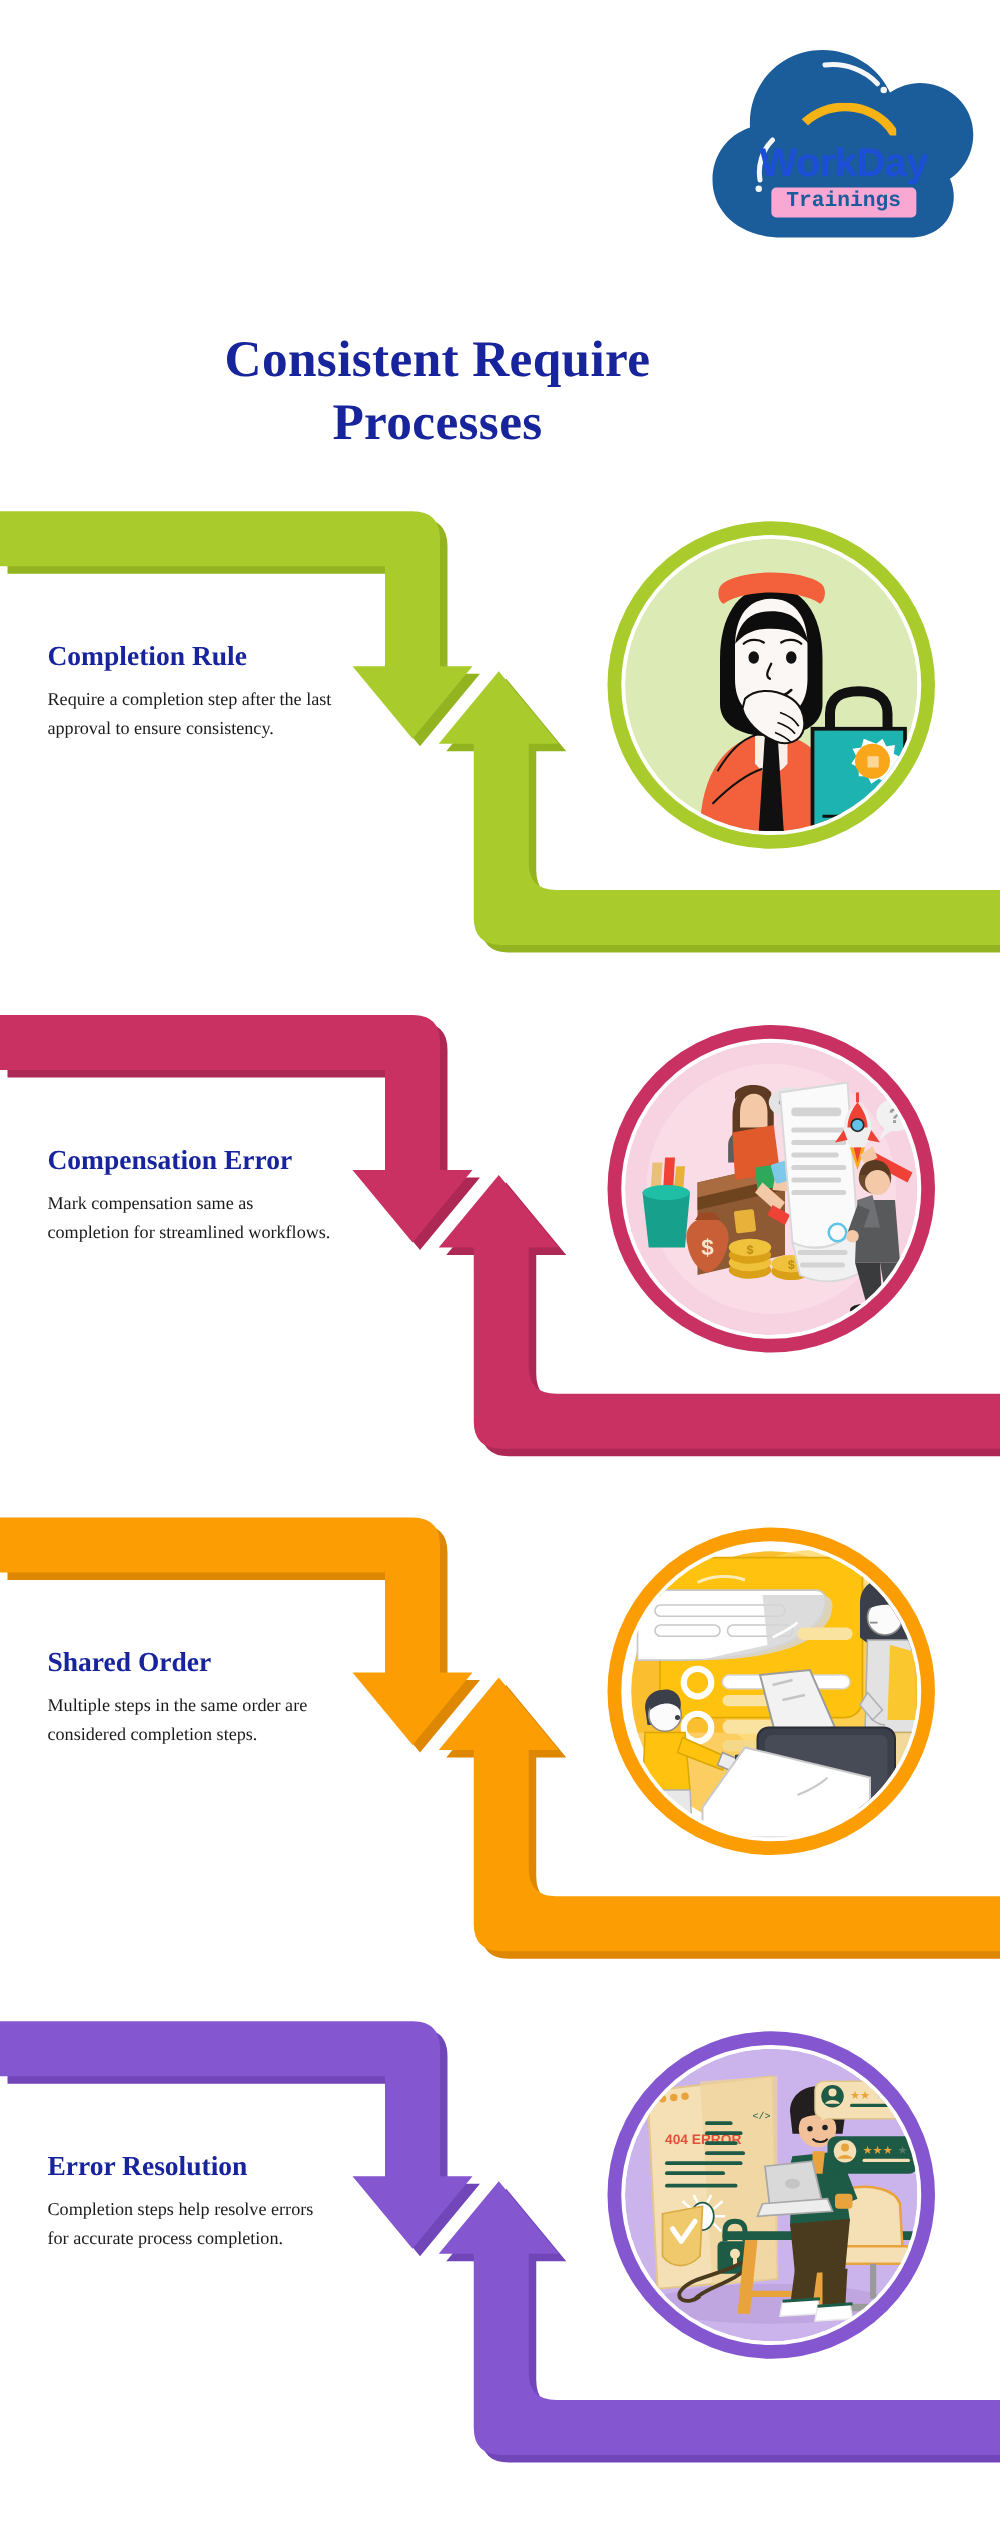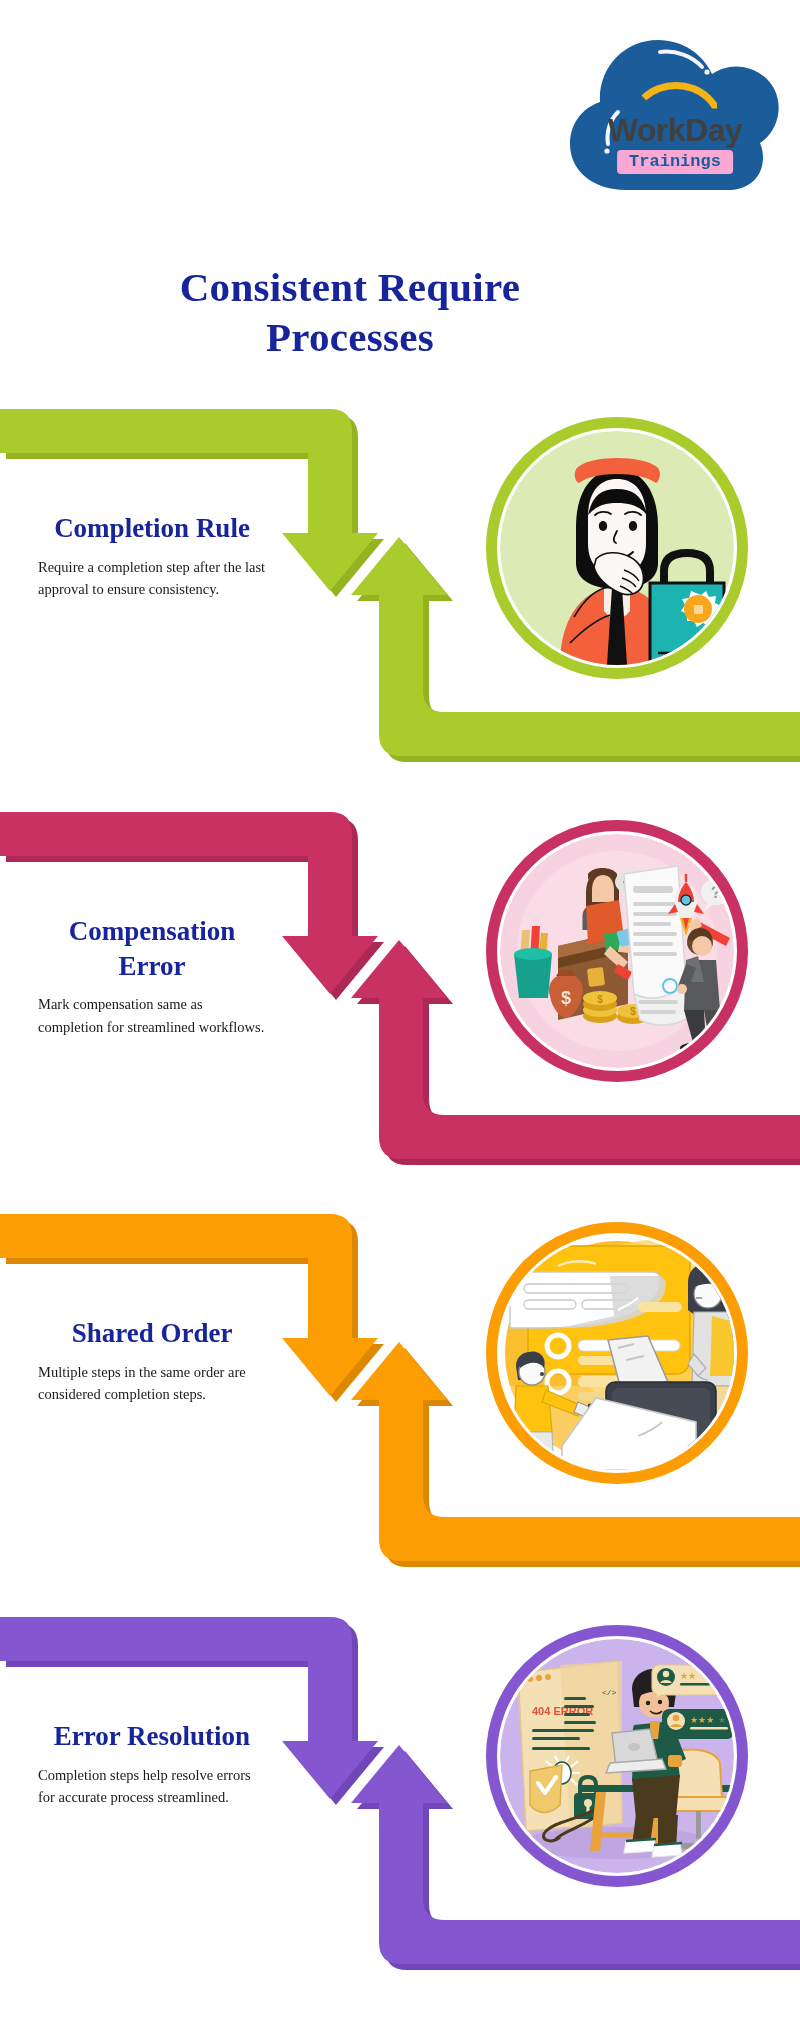--- a/index.html
+++ b/index.html
@@ -39,21 +39,21 @@
     border-right-color: transparent;
     border-radius: 50% 50% 0 0 / 100% 100% 0 0;
     box-sizing: border-box;
   }
   .logo-workday {
     position: absolute;
     left: 0;
     top: 92px;
     width: 218px;
     text-align: center;
-    color: #404040;
+    color: #1d4ed8;
     font-family: "Liberation Sans", sans-serif;
     font-weight: bold;
     font-size: 32px;
     letter-spacing: -0.5px;
     line-height: 1;
   }
   .logo-trainings {
     position: absolute;
     left: 50%;
     top: 128px;
@@ -106,24 +106,23 @@
   .textblock {
     position: absolute;
     left: 38px;
     top: 106px;
     width: 228px;
   }
   .item-heading {
     color: #17249B;
     font-family: "Liberation Serif", serif;
     font-weight: bold;
-    font-size: 27px;
+    font-size: 22px;
     line-height: 1.28;
     margin: 0 0 10px 0;
-    text-align: center;
   }
   .item-body {
     color: #1a1a1a;
     font-family: "Liberation Serif", serif;
     font-size: 14.5px;
     line-height: 1.55;
     margin: 0;
   }
 
   
@@ -479,21 +478,21 @@
     <path d="M399 132 L447 190 L423 190 L423 285 Q423 307 445 307 L800 307 L800 351
              L401 351 Q379 351 379 329 L379 190 L351 190 Z" fill="#7046B8" transform="translate(6,6)"></path>
     <path d="M0 4 L330 4 Q352 4 352 26 L352 128 L378 128 L330 186 L282 128 L308 128
              L308 48 L0 48 Z" fill="#8456D0"></path>
     <path d="M399 132 L447 190 L423 190 L423 285 Q423 307 445 307 L800 307 L800 351
              L401 351 Q379 351 379 329 L379 190 L351 190 Z" fill="#8456D0"></path>
   </svg>
 
   <div class="textblock">
     <p class="item-heading">Error Resolution</p>
-    <p class="item-body">Completion steps help resolve errors for accurate process streamlined.</p>
+    <p class="item-body">Completion steps help resolve errors for accurate process completion.</p>
   </div>
 
   <div class="circle">
     <div class="circle-inner">
       <svg class="illus" width="234" height="234" viewBox="0 0 234 234">
         <circle cx="117" cy="117" r="117" fill="#CBB4EC"></circle>
         <ellipse cx="117" cy="204" rx="96" ry="16" fill="#BBA3DF" opacity="0.8"></ellipse>
 
         <g>
           <path d="M18 34 L118 22 L122 184 L26 192 Z" fill="#F5E0B5" stroke="#E2C58F" stroke-width="1.6"></path>

